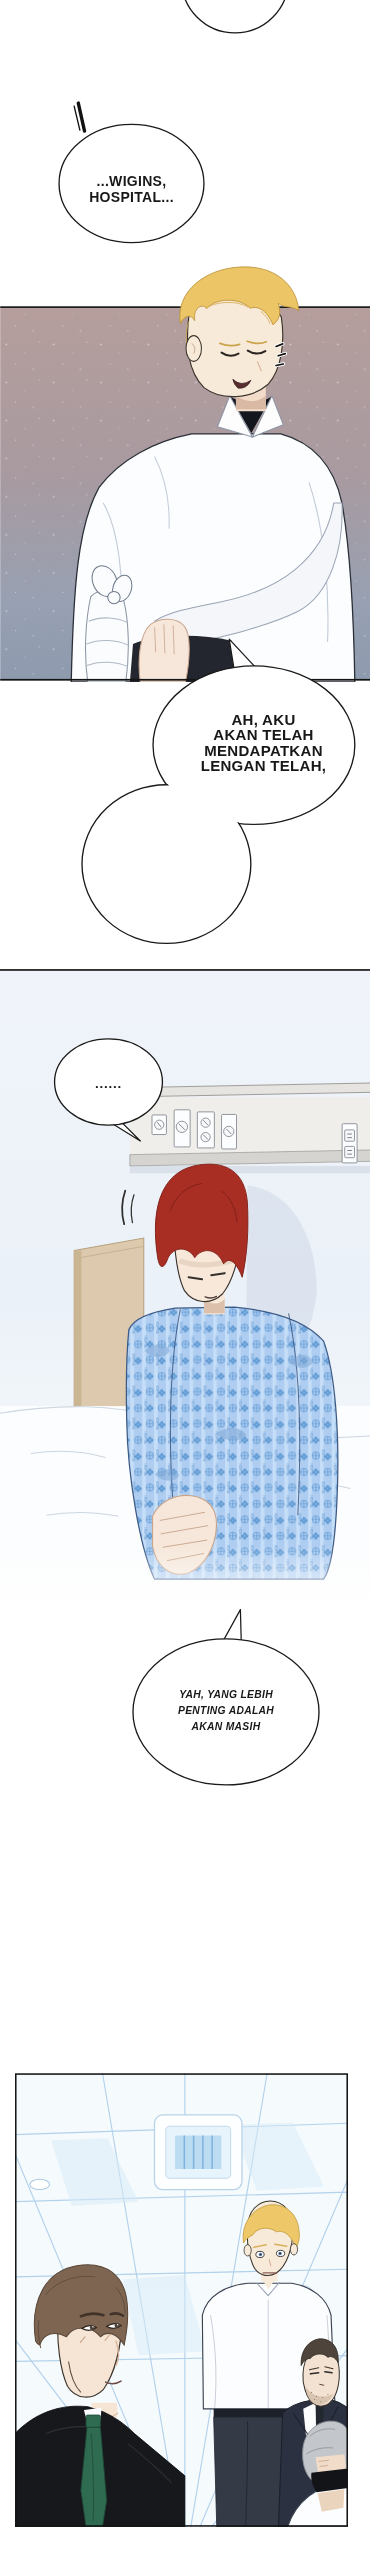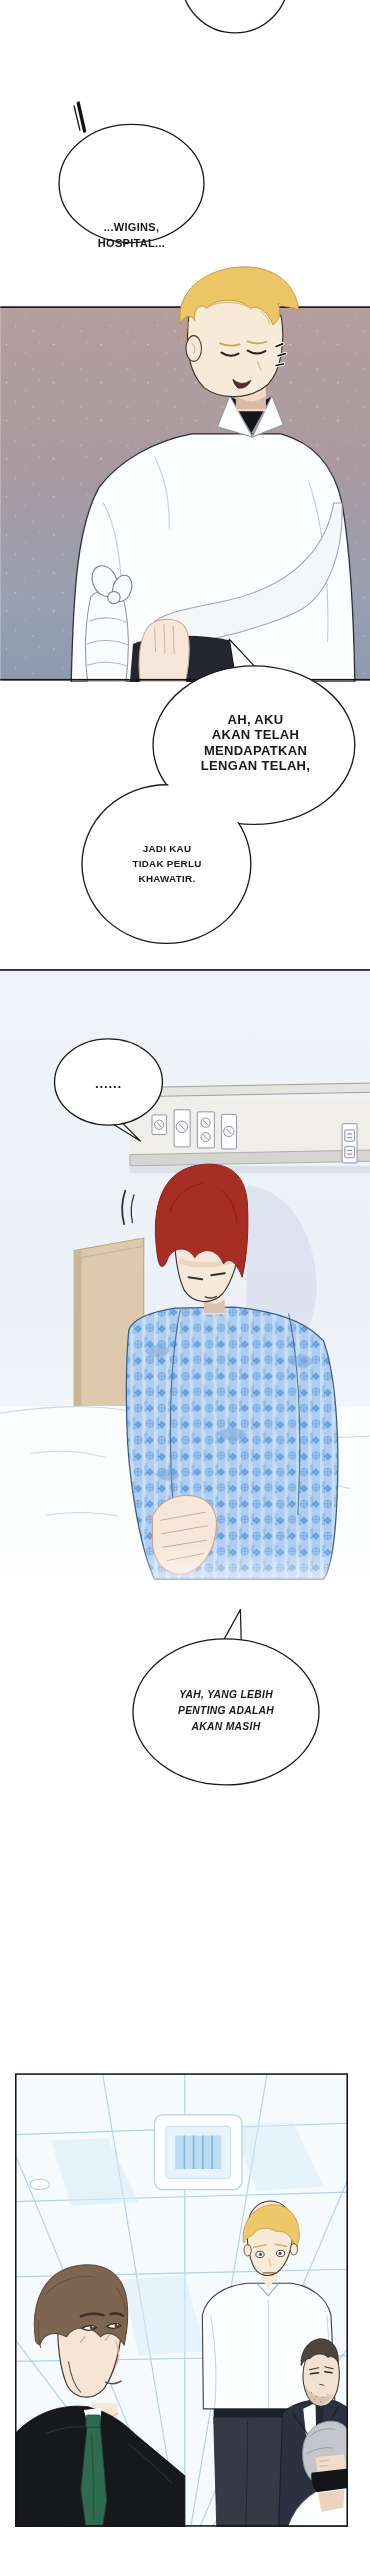--- a/index.html
+++ b/index.html
@@ -357,44 +357,39 @@
       <path d="M14,2 L26,56" stroke="#111111" stroke-width="6.5" stroke-linecap="round" fill="none"></path>
       <path d="M6,8 L17,54" stroke="#111111" stroke-width="2.6" stroke-linecap="round" fill="none"></path>
       <ellipse cx="32" cy="88" rx="6" ry="5.4" fill="#111111" stroke="none"></ellipse>
     </svg>
   </div>
 
   <div class="bubble" style="left:57px;top:122px;width:149px;height:123px;">
     <svg class="bb" viewBox="0 0 290 238">
         <ellipse cx="145" cy="119" rx="141" ry="115"></ellipse>
       </svg>
-    <div class="btxt" style="--dy:6.2px;font-size:11px;line-height:15.5px;justify-content:flex-end;">
+    <div class="btxt" style="--dy:6.2px;font-size:14px;line-height:15.5px;">
       <span>...WIGINS,</span>
       <span>HOSPITAL...</span>
     </div>
   </div>
 
   <div class="bubble" style="left:77px;top:635px;width:289px;height:314px;">
     <svg class="bb" viewBox="0 0 560 610">
       <path class="tail" d="M305,70 L295,8 L347,64 Z"></path>
       <ellipse cx="343" cy="214" rx="196" ry="154"></ellipse>
       <ellipse cx="173" cy="445" rx="164" ry="154"></ellipse>
       <ellipse class="nofill" cx="343" cy="214" rx="193.5" ry="151.5"></ellipse>
     </svg>
-    <div class="btxt" style="position:absolute;left:96px;top:75px;width:165px;height:65px;--dy:0px;font-size:13px;line-height:15.5px;">
+    <div class="btxt" style="position:absolute;left:104px;top:75px;width:165px;height:65px;--dy:0px;font-size:15px;line-height:15.5px;">
       <span>AH, AKU</span>
       <span>AKAN TELAH</span>
       <span>MENDAPATKAN</span>
       <span>LENGAN TELAH,</span>
     </div>
-    <div class="btxt" style="position:absolute;left:18px;top:205px;width:144px;height:46px;--dy:0px;font-size:9.8px;line-height:15px;">
-      <span>JADI KAU</span>
-      <span>TIDAK PERLU</span>
-      <span>KHAWATIR.</span>
-    </div>
   </div>
 
   <div class="bubble" style="left:52px;top:1037px;width:113px;height:111px;">
     <svg class="bb" viewBox="0 0 220 215">
       <path class="tail" d="M88,150 L172,202 L128,158 Z"></path>
       <ellipse cx="110" cy="87" rx="105" ry="84"></ellipse>
     </svg>
     <div class="btxt" style="--dy:-9.3px;font-size:13.4px;line-height:13.4px;letter-spacing:0.8px;">
       <span>......</span>
     </div>

